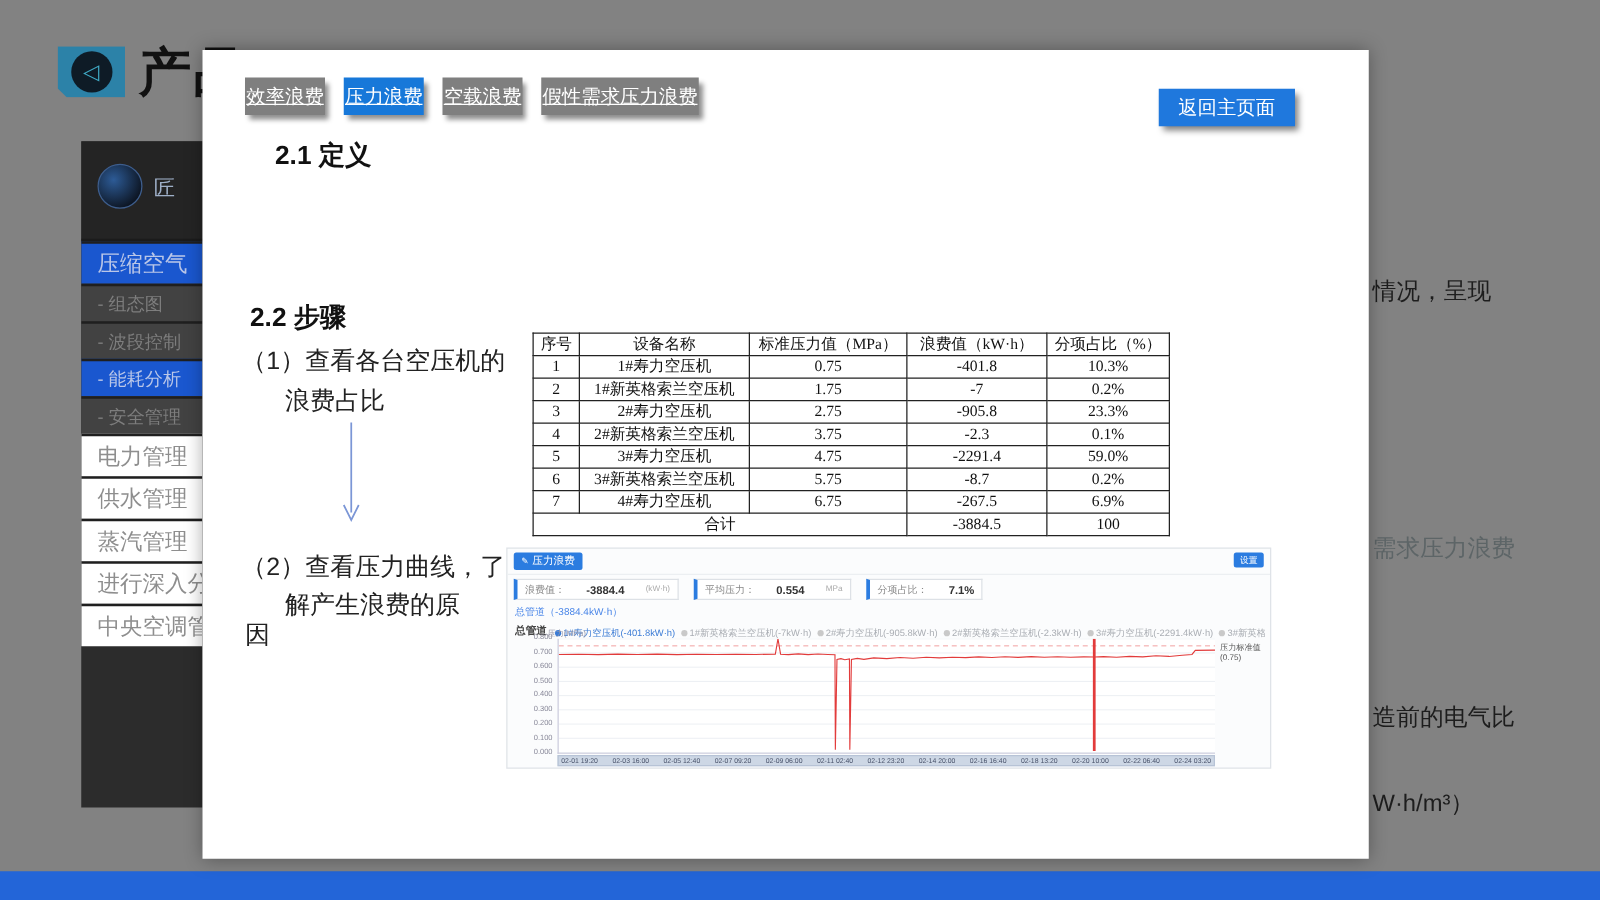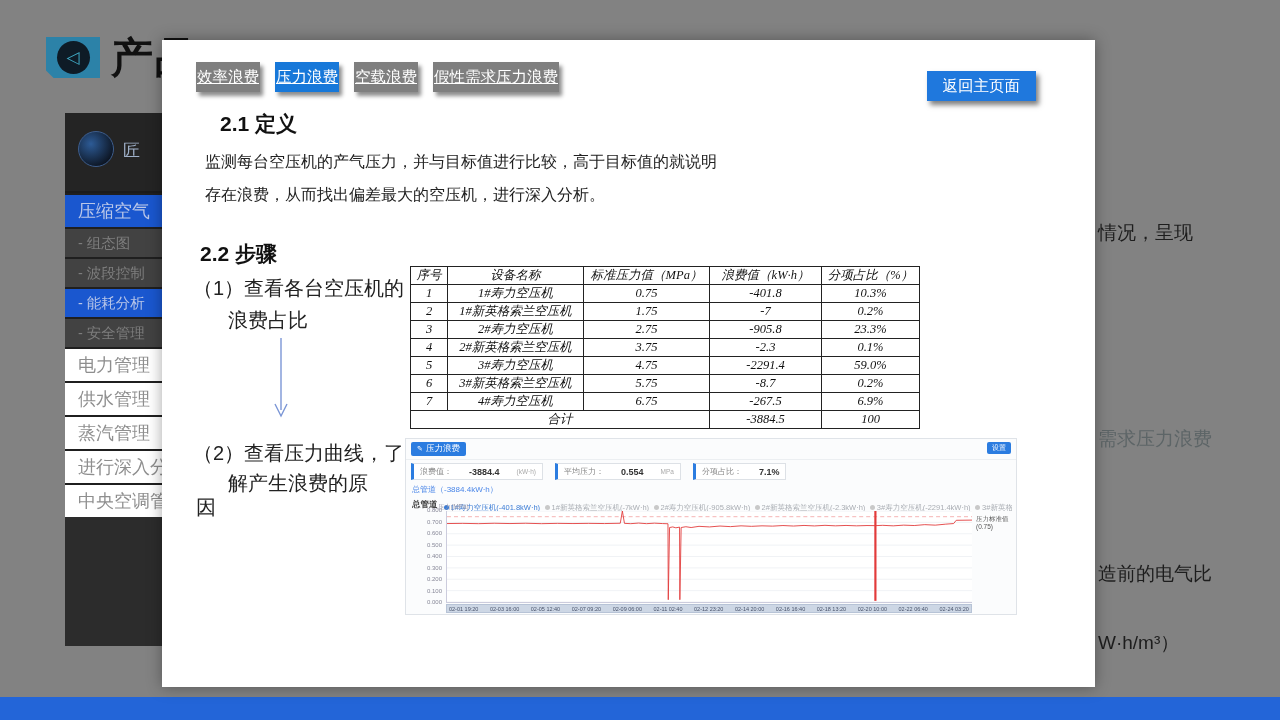--- a/index.html
+++ b/index.html
@@ -47,22 +47,22 @@
 
   .step-line { position:absolute; font-size:20px; color:#222; white-space:nowrap; }
   #s1l1 { left:31px; top:235px; }
   #s1l2 { left:66px; top:267px; }
   #s2l1 { left:31px; top:400px; }
   #s2l2 { left:66px; top:430px; }
   #s2l3 { left:34px; top:454px; }
   .arrow-svg { position:absolute; left:108px; top:296px; }
 
   
-  .waste-table { position:absolute; left:248px; top:226px; border-collapse:collapse;
-                 font-family:"Liberation Serif",serif; font-size:12.5px; color:#111;font-style:italic; }
+  .waste-table { position:absolute; left:264px; top:226px; border-collapse:collapse;
+                 font-family:"Liberation Serif",serif; font-size:12.5px; color:#111; }
   .waste-table td, .waste-table th { border:1px solid #222; text-align:center; height:17px; padding:0 3px;
                                      font-weight:normal; white-space:nowrap; }
 
   
   .shot { position:absolute; left:243px; top:398px; width:612px; height:177px; background:#fbfcfd;
           border:1px solid #dfe3e8; font-family:"Liberation Sans",sans-serif; }
   .shot-pill { position:absolute; left:5px; top:3px; height:14px; padding:0 6px; background:#2b7ce0; color:#fff;
                font-size:8.5px; border-radius:2px; display:flex; align-items:center; gap:3px; cursor:pointer; }
   .shot-pill .pico { font-size:7px; }
   .shot-set { position:absolute; right:5px; top:3px; height:12px; padding:0 5px; background:#2b7ce0; color:#fff;
@@ -130,21 +130,20 @@
 
   <div id="tabs" class="tabs">
       <button class="tab">效率浪费</button>
       <button class="tab active">压力浪费</button>
       <button class="tab">空载浪费</button>
       <button class="tab">假性需求压力浪费</button>
     </div>
   <button class="return-btn">返回主页面</button>
 
   <h2 id="h-def" class="h2">2.1 定义</h2>
-  <p class="def-body">监测每台空压机的产气压力，并与目标值进行比较，高于目标值的就说明存在浪费，从而找出偏差最大的空压机，进行深入分析。</p>
 
   <h2 id="h-steps" class="h2">2.2 步骤</h2>
   <div id="s1l1" class="step-line">（1）查看各台空压机的</div>
   <div id="s1l2" class="step-line">浪费占比</div>
 
   <svg class="arrow-svg" width="22" height="84" viewBox="0 0 22 84">
     <line x1="11" y1="2" x2="11" y2="74" stroke="#7b96d6" stroke-width="1.4"></line>
     <path d="M5 68 L11 80 L17 68" fill="none" stroke="#7b96d6" stroke-width="1.4"></path>
   </svg>
 

